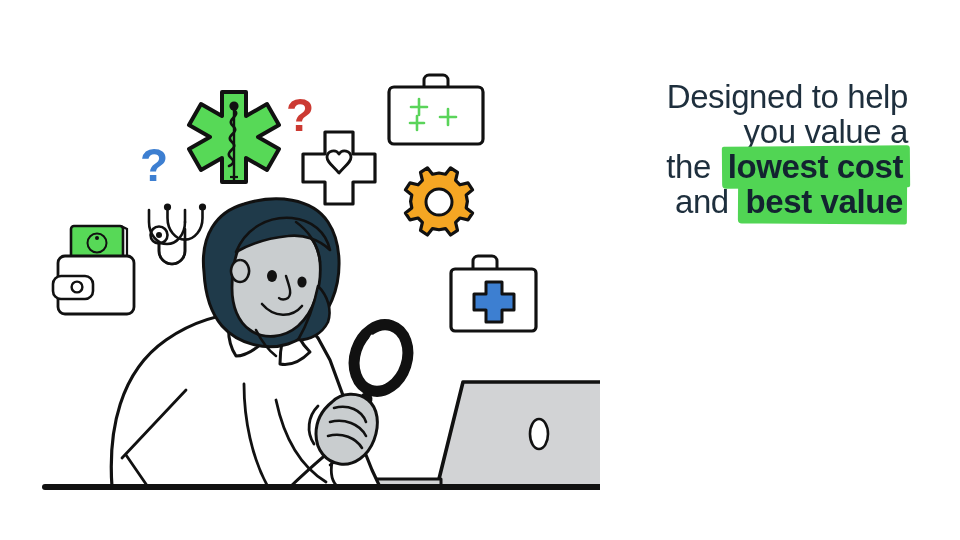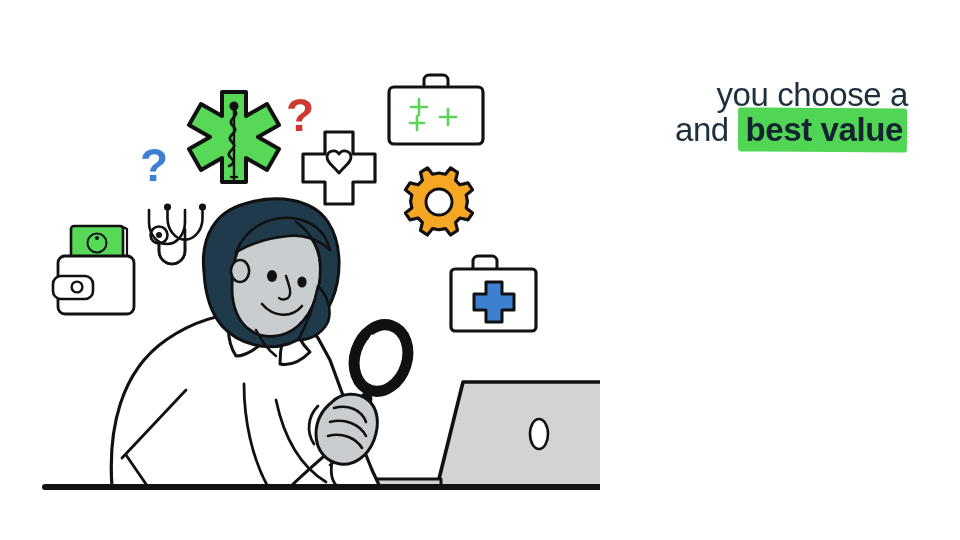--- a/index.html
+++ b/index.html
@@ -227,17 +227,19 @@
 
       <path d="M318 406 C308 416 306 432 314 444" fill="none" stroke="#111" stroke-width="2.8" stroke-linecap="round"></path>
 
       <path d="M332 462 C330 474 332 482 338 487" fill="none" stroke="#111" stroke-width="2.8" stroke-linecap="round"></path>
     </g>
 
     <line x1="45" y1="487" x2="676" y2="487" stroke="#111" stroke-width="6" stroke-linecap="round"></line>
   </svg>
 
   <div id="headline">
-    <span class="hl-line tight">you choose a</span>
+    <span class="hl-line">Designed to help</span>
+    <span class="hl-line tight">you value a</span>
+    <span class="hl-line tight"><span>the </span><span class="mark">lowest cost</span></span>
     <span class="hl-line tight"><span>and </span><span class="mark m2">best value</span></span>
   </div>
 
 </div>
 
 </body></html>

